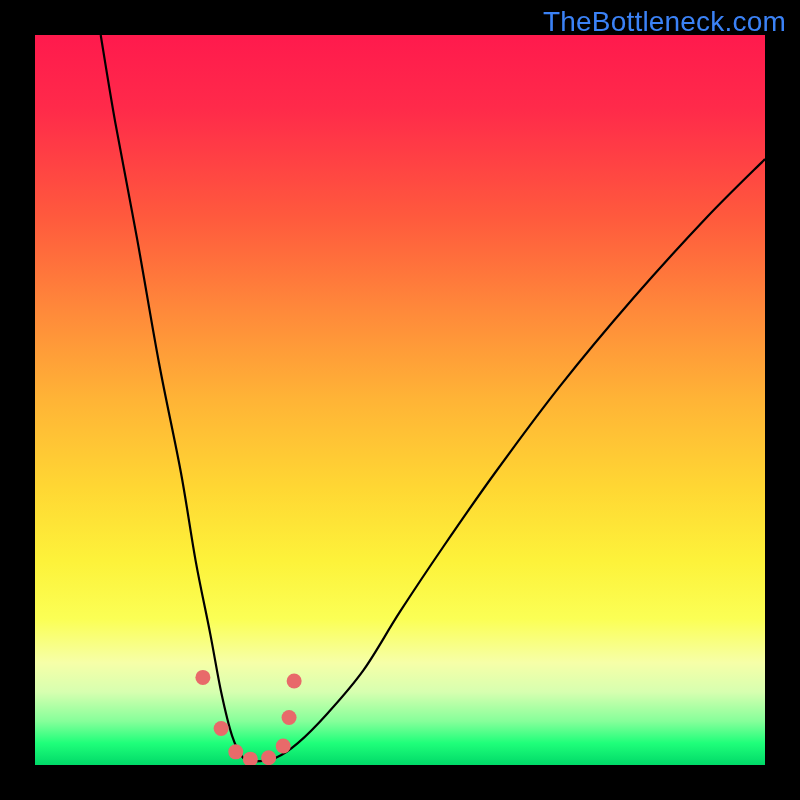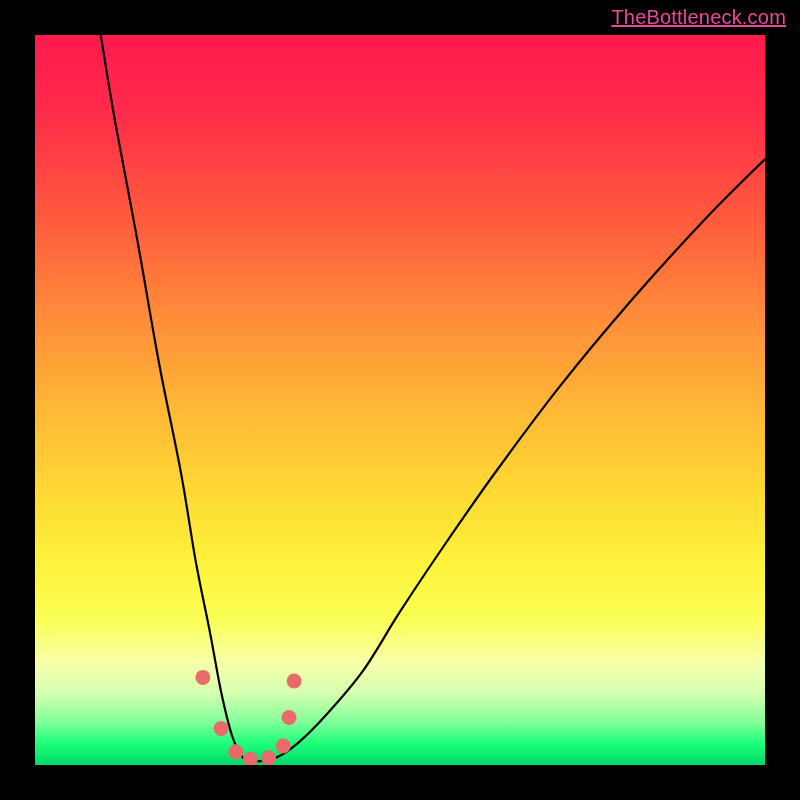--- a/index.html
+++ b/index.html
@@ -42,25 +42,24 @@
       #f6ffa8 86%,
       #d7ffb0 90%,
       #86ff9a 94%,
       #1fff7a 97%,
       #00d968 100%);
   }
   .watermark {
     position: absolute;
     top: 6px;
     right: 14px;
-    color: #ec4899;
-    font-size: 20px;
+    color: #3b82f6;
+    font-size: 28px;
     font-weight: 500;
     letter-spacing: 0.2px;
-    text-decoration: underline;
   }
   svg.curve {
     position: absolute;
     inset: 0;
   }
 </style>
 </head>
 <body>
 
 <div class="frame">

